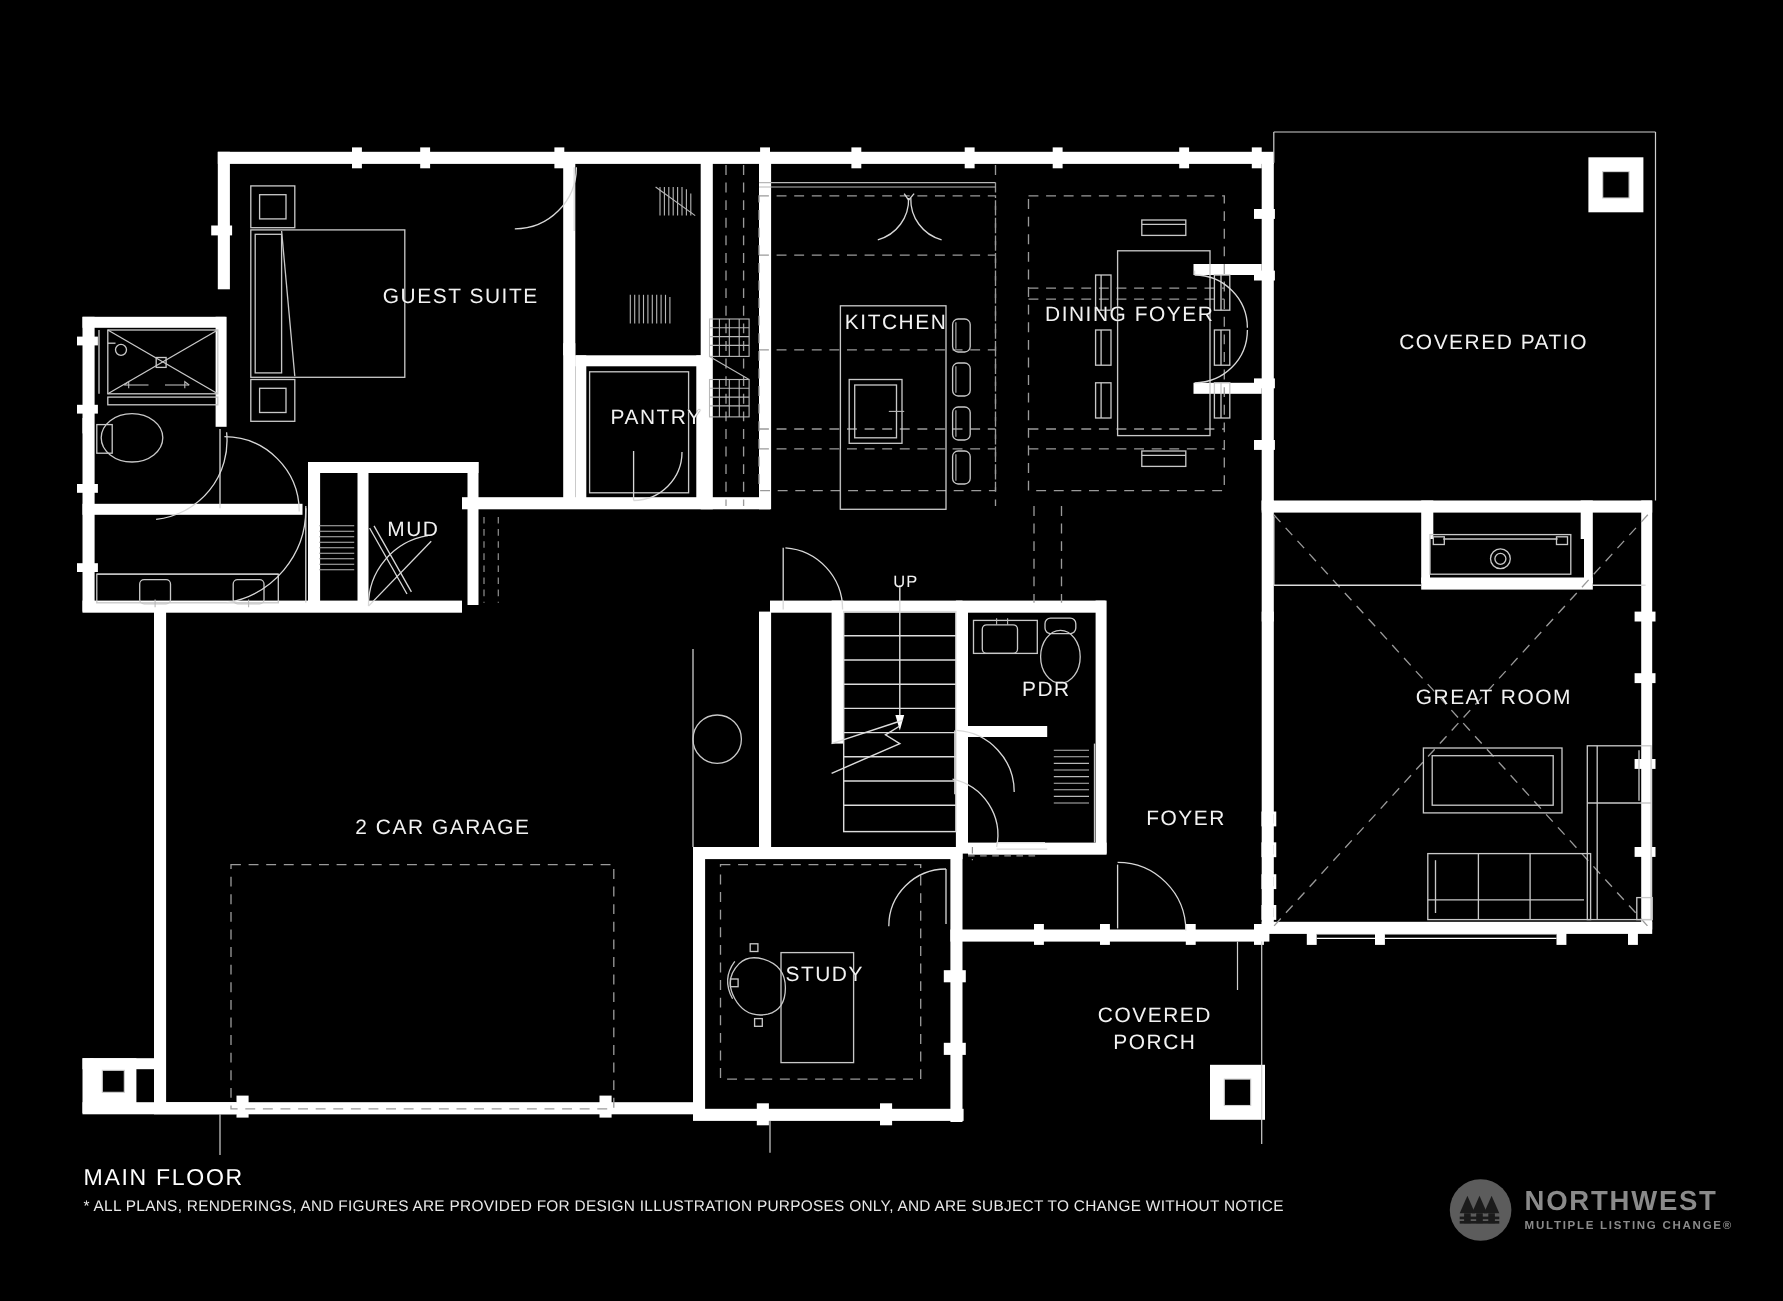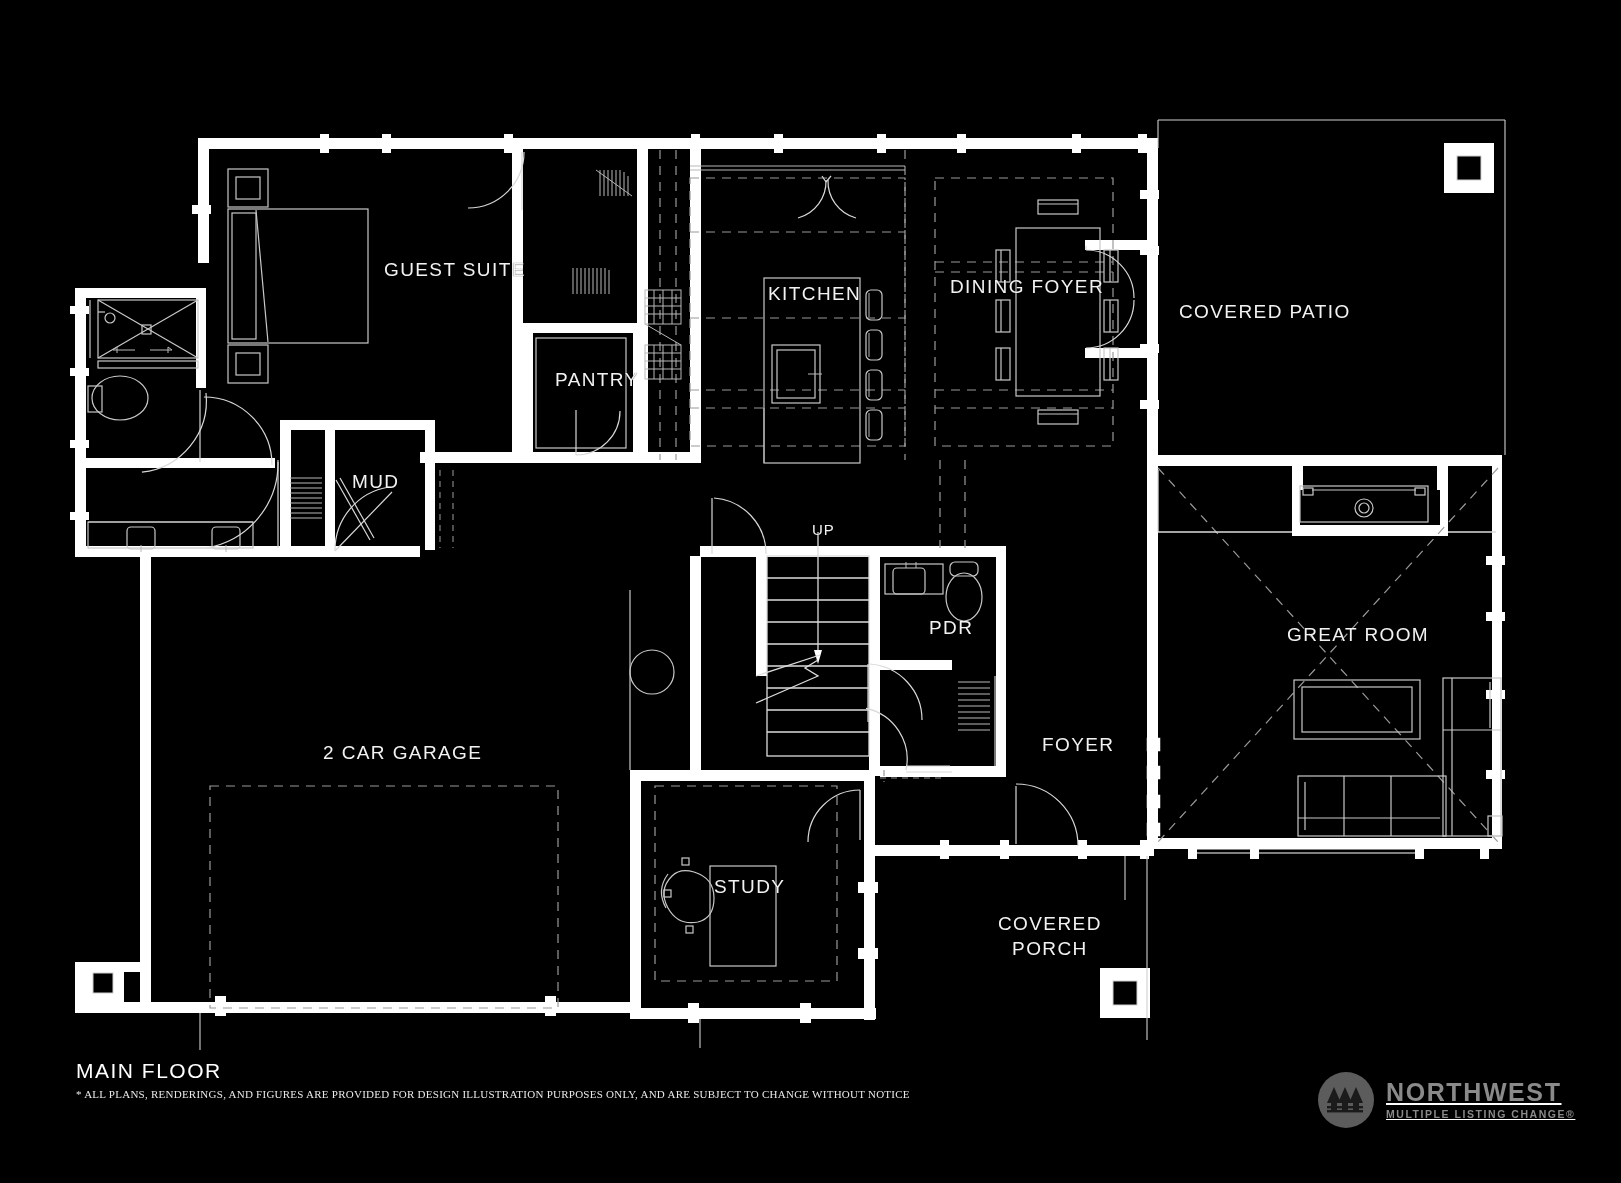--- a/index.html
+++ b/index.html
@@ -25,29 +25,28 @@
   }
   .room-label.small{font-size:15px;letter-spacing:1px;}
   .room-label.two-line{white-space:pre-line;line-height:1.3;text-align:center;}
 
   .title-block{position:absolute;left:76px;top:1060px;}
   .title-main{
     font-size:21px;letter-spacing:1.5px;color:#ffffff;font-weight:400;
     line-height:1.05;
   }
   .title-note{
-    font-size:11px;letter-spacing:.25px;color:#e8e8e8;margin-top:6px;
+    font-size:14px;letter-spacing:.25px;color:#e8e8e8;margin-top:6px;
     font-weight:400;
-    font-family:Liberation Serif, serif;
   }
 
   
   .logo-block{
     position:absolute;left:1318px;top:1072px;
-    display:flex;gap:12px;text-decoration:underline;
+    display:flex;gap:12px;
   }
   .logo-mark{
     width:56px;height:56px;border-radius:50%;
     background:#5c5c5c;
     display:flex;align-items:center;justify-content:center;
     flex:0 0 auto;
   }
   .logo-text{display:flex;flex-direction:column;justify-content:center;}
   .logo-name{
     font-size:25px;letter-spacing:1.6px;color:#8a8a8a;font-weight:700;
@@ -563,25 +562,25 @@
       <line class="swing" x1="906" y1="766" x2="950" y2="766"></line>
 
       <path class="swing" d="M860 790 a52 52 0 0 0 -52 52"></path>
       <line class="swing" x1="860" y1="790" x2="860" y2="840"></line>
 
       <path class="swing" d="M1016 784 a62 62 0 0 1 62 62"></path>
       <line class="swing" x1="1016" y1="786" x2="1016" y2="844"></line>
     </g>
   </svg>
 
-  <div class="room-label" style="left:384px;top:259px;">GUEST SUITE</div>
+  <div class="room-label" style="left:348px;top:259px;">GUEST SUITE</div>
   <div class="room-label" style="left:555px;top:369px;">PANTRY</div>
   <div class="room-label" style="left:768px;top:283px;">KITCHEN</div>
   <div class="room-label" style="left:950px;top:276px;">DINING FOYER</div>
-  <div class="room-label" style="left:1179px;top:301px;">COVERED PATIO</div>
+  <div class="room-label" style="left:1272px;top:301px;">COVERED PATIO</div>
   <div class="room-label" style="left:352px;top:471px;">MUD</div>
   <div class="room-label small" style="left:812px;top:521px;">UP</div>
   <div class="room-label" style="left:929px;top:617px;">PDR</div>
   <div class="room-label" style="left:1287px;top:624px;">GREAT ROOM</div>
   <div class="room-label" style="left:1042px;top:734px;text-align:right;">FOYER</div>
   <div class="room-label" style="left:323px;top:742px;">2 CAR GARAGE</div>
   <div class="room-label" style="left:714px;top:876px;">STUDY</div>
   <div class="room-label two-line" style="left:963px;top:912px;margin-left:35px;">COVERED
 PORCH</div>
 

